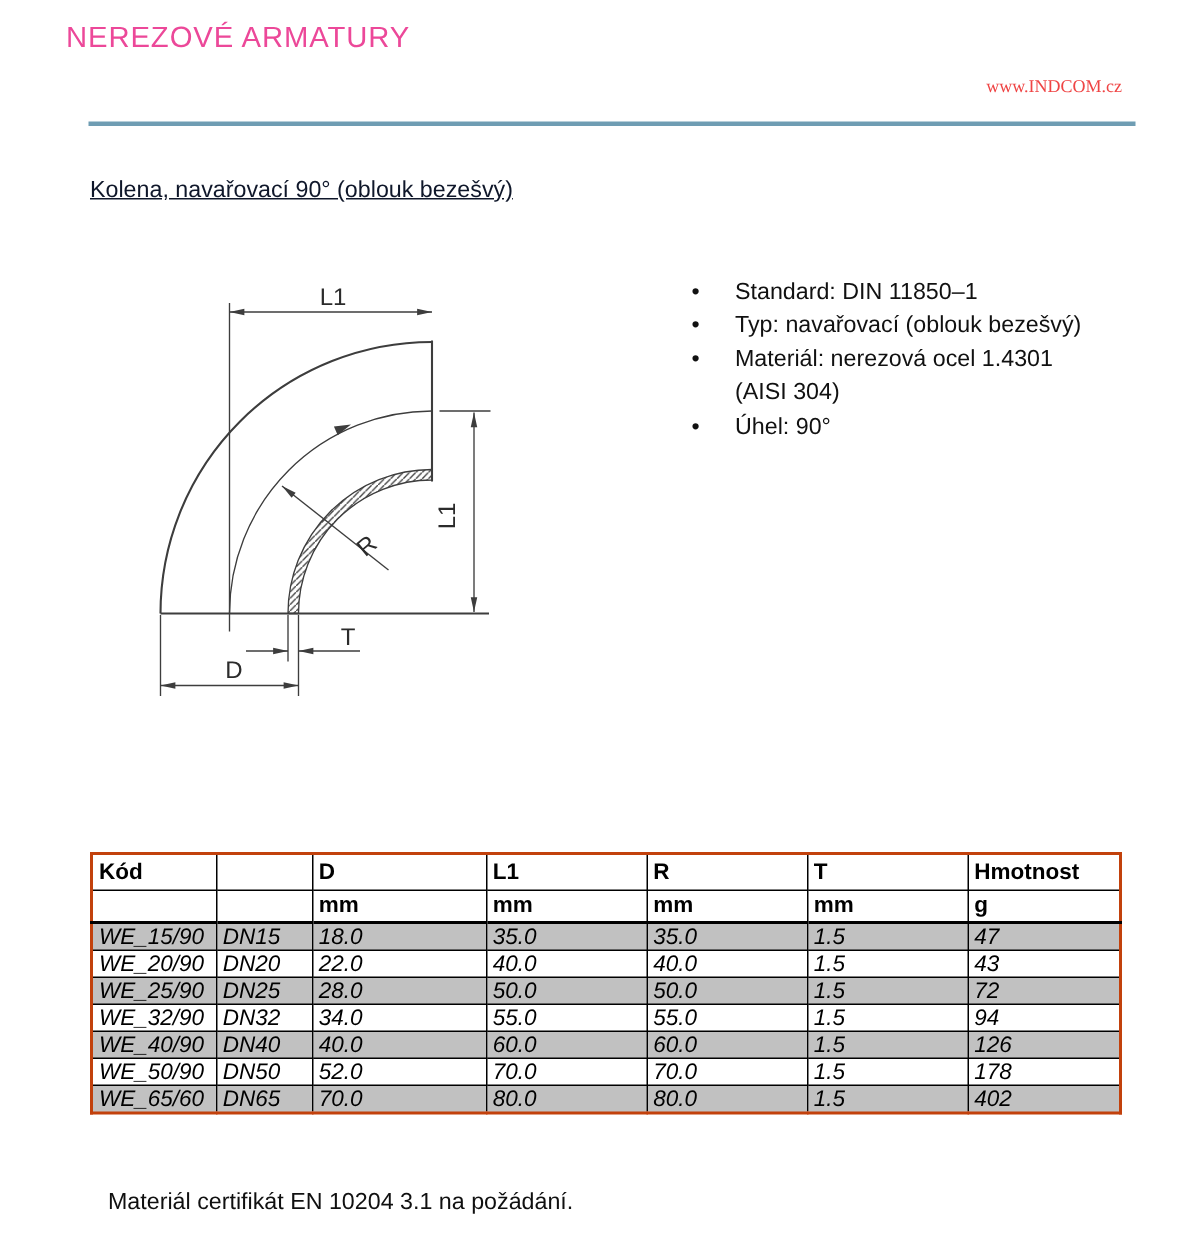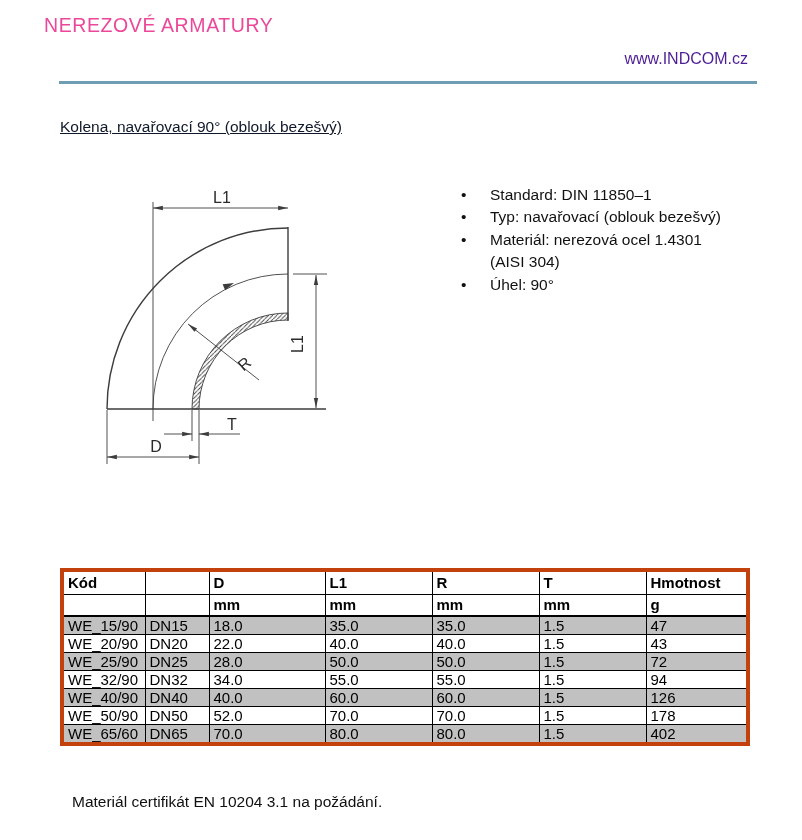--- a/index.html
+++ b/index.html
@@ -9,22 +9,22 @@
     color:#101010;position:relative;overflow:hidden;
   }
   .abs{position:absolute;}
 
   
   .brand{
     left:44px;top:14px;font-size:19.5px;letter-spacing:.6px;
     color:#ec4899;font-weight:400;white-space:nowrap;
   }
   .website{
-    top:50px;right:54px;font-size:16px;color:#4c1d95;
-    text-decoration:none;white-space:nowrap;
+    top:50px;right:54px;font-size:12px;color:#ef4444;
+    text-decoration:none;white-space:nowrap;font-family:Liberation Serif, serif;
   }
   .rule{left:59px;top:81px;width:698px;height:3px;background:#6F9DB3;}
 
   
   .section-link{
     left:60px;top:118px;font-size:15.5px;color:#0f172a;
     text-decoration:underline;padding-right:4px;white-space:nowrap;
   }
 
   
@@ -42,26 +42,26 @@
 
   
   .dims{
     left:60px;top:568px;border-collapse:collapse;table-layout:fixed;
     width:686px;font-size:15px;color:#000;
   }
   .dims th,.dims td{
     border:1px solid #000;padding:0 2px 0 4px;text-align:left;
     overflow:hidden;white-space:nowrap;vertical-align:middle;font-weight:400;
   }
-  .dims{border:4px solid #c2410c;}
+  .dims{border:2px solid #c2410c;}
   .dims thead th{font-weight:700;}
   .dims tr.row-main{height:24px;}
   .dims tr.row-units{height:22px;}
   .dims tr.row-units th{border-bottom:2px solid #000;}
-  .dims tbody tr{height:15px;}
+  .dims tbody tr{height:15px;font-style:italic;}
   .dims tbody tr:nth-child(odd){background:#C1C1C1;}
 
   
   .footer-note{left:72px;top:793px;font-size:15.5px;color:#101010;}
 </style>
 </head>
 <body>
 
 <div class="abs brand">NEREZOVÉ ARMATURY</div>
 <a class="abs website" href="#">www.INDCOM.cz</a>

